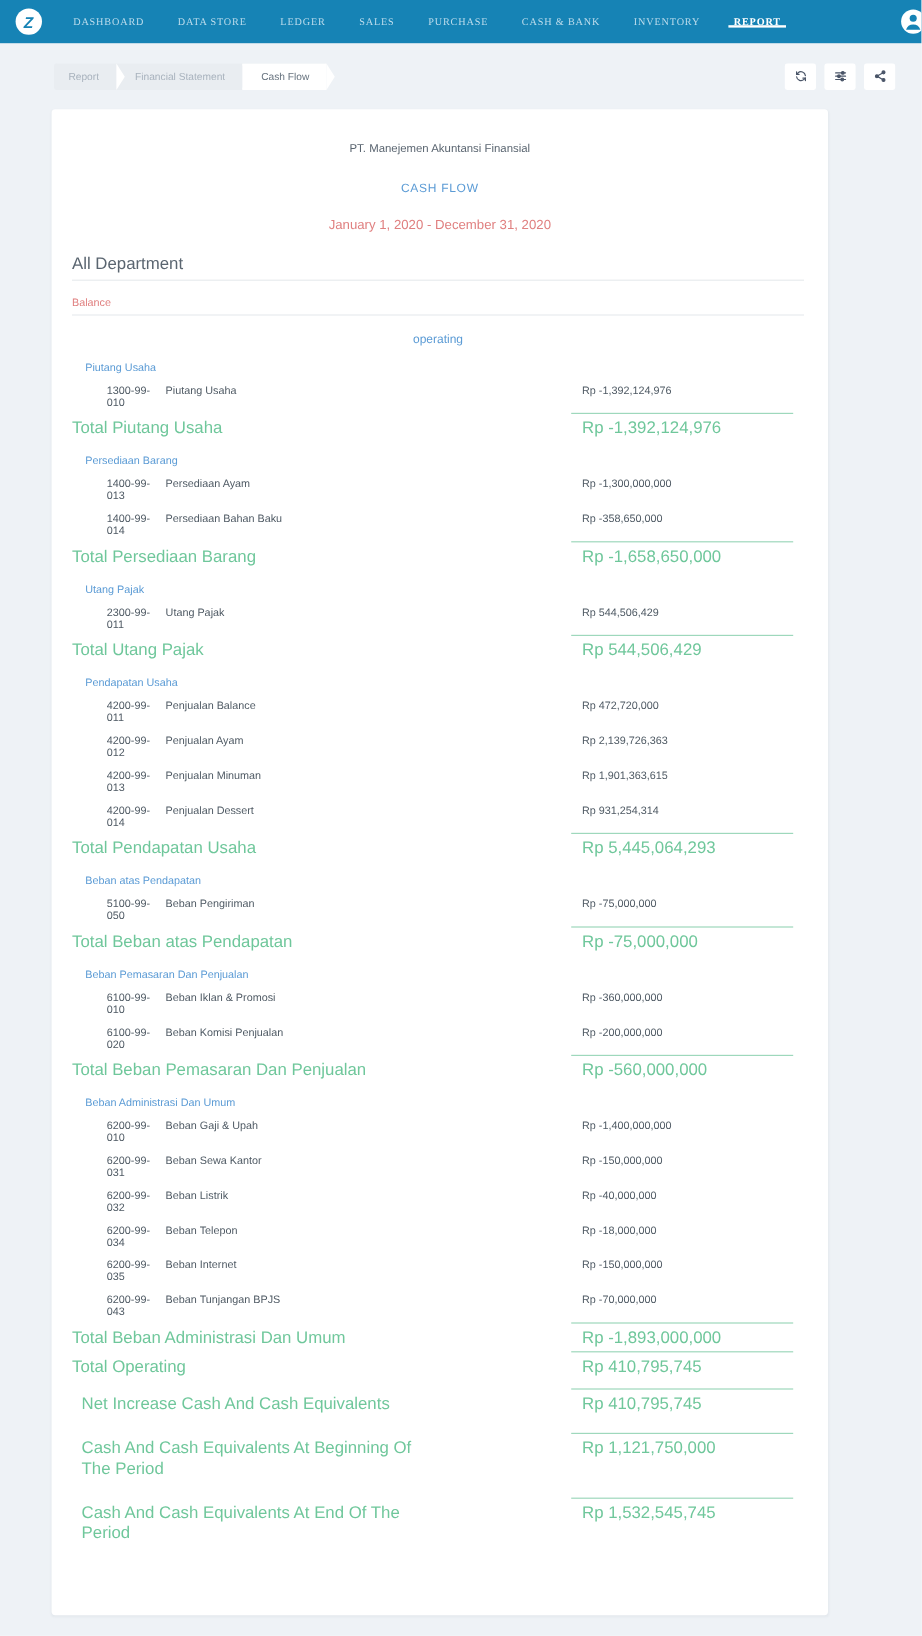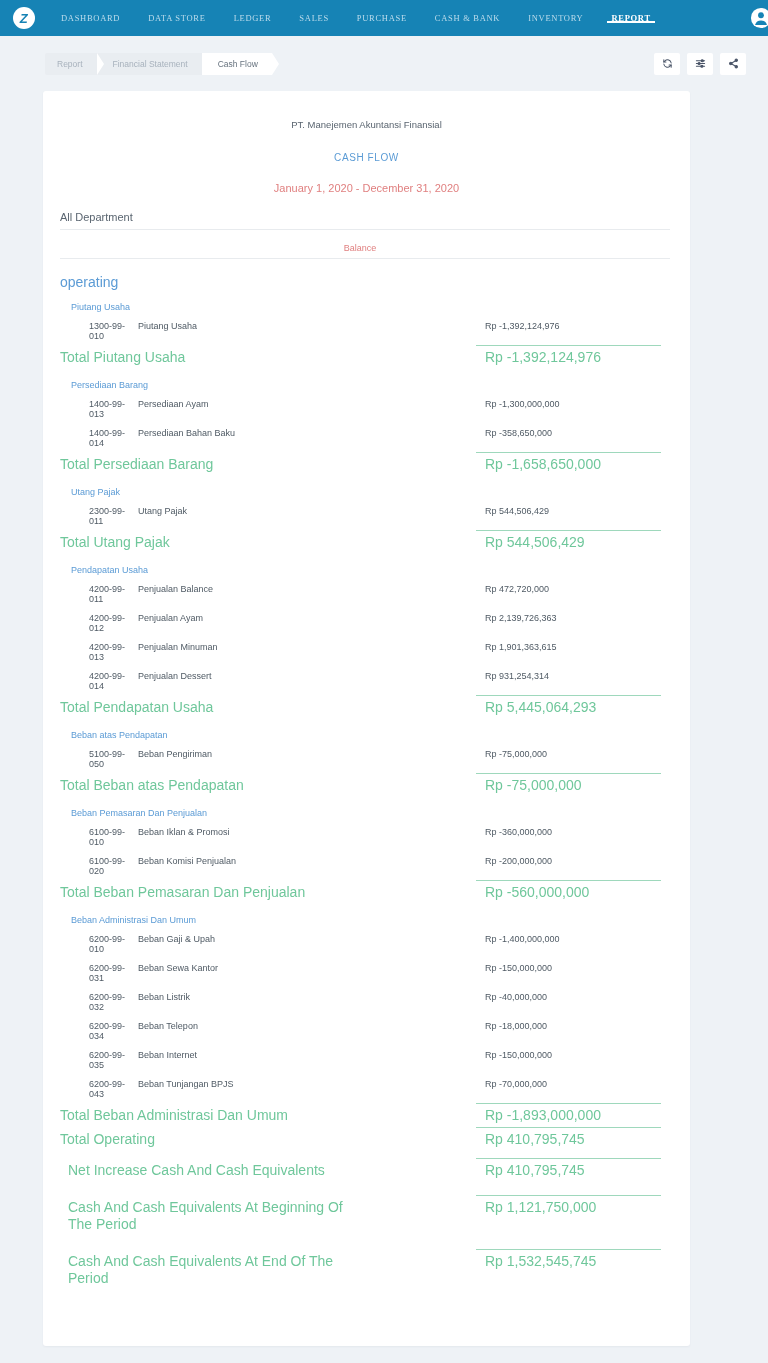--- a/index.html
+++ b/index.html
@@ -170,41 +170,42 @@
   }
   .rpt-period {
     font-size: 11px;
     color: #e08080;
     margin-bottom: 17px;
   }
 
   .rpt-body { padding: 0 20px 0 17px; }
 
   .dept-row {
-    font-size: 11px;
+    font-size: 14px;
     color: #5a6570;
     padding-bottom: 6px;
     border-bottom: 1px solid #e8ebee;
   }
   .balance-row {
     display: flex;
-    justify-content: center;
+    justify-content: flex-start;
     padding: 13px 0 5px 0;
     border-bottom: 1px solid #e8ebee;
   }
   .balance-lbl {
     font-size: 9px;
     color: #e08080;
     padding-right: 10px;
   }
 
   .section-label {
-    font-size: 14px;
+    font-size: 10px;
     color: #5b9bd5;
     padding: 15px 0 0 0;
+    text-align: center;
   }
 
   
   .row {
     display: flex;
     align-items: flex-start;
     font-size: 9px;
     min-height: 22px;
   }
   .row .col-val {

